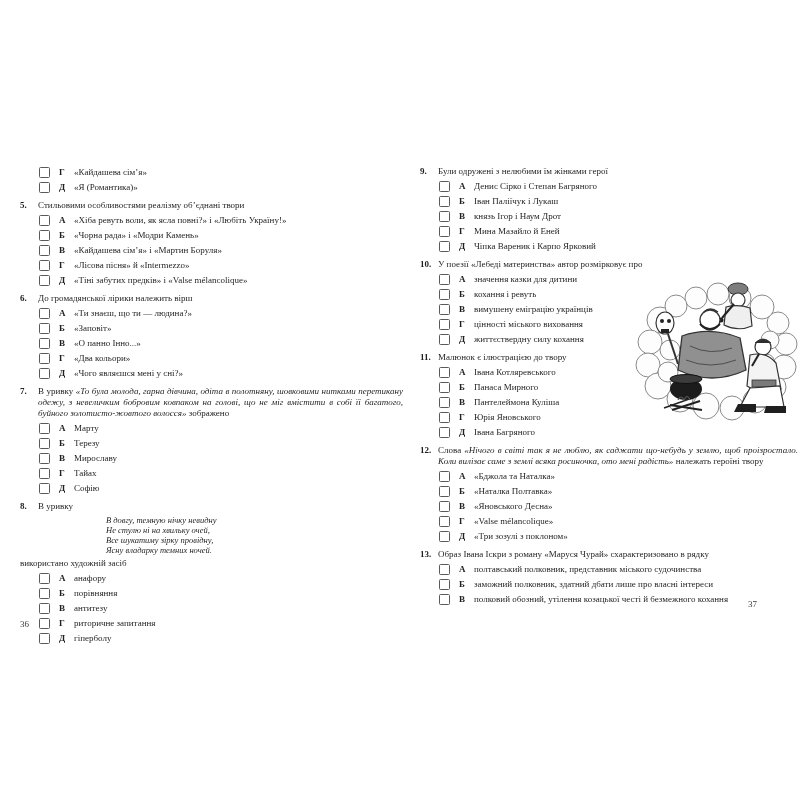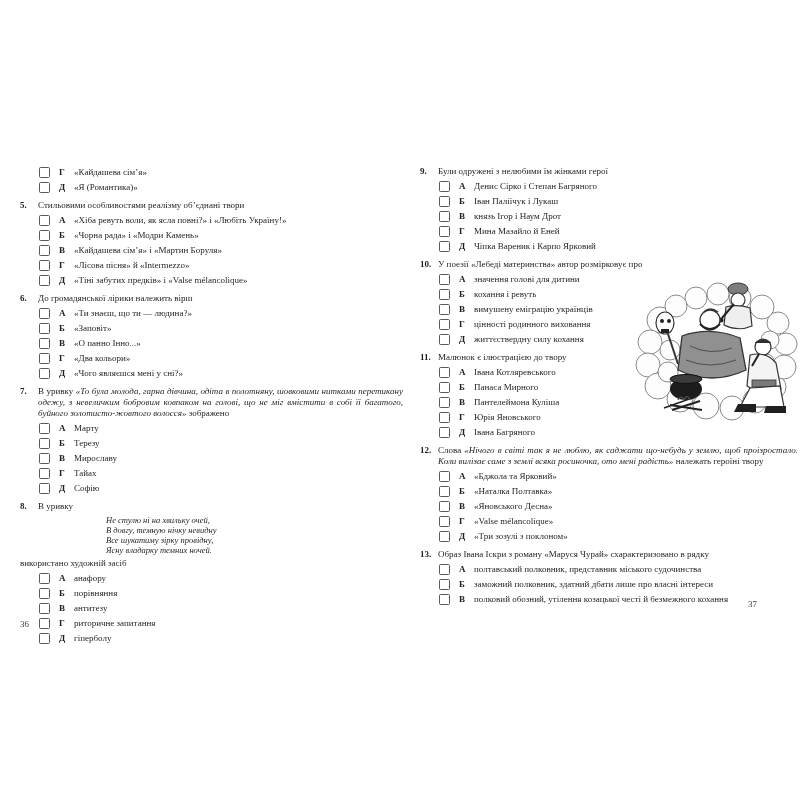--- a/index.html
+++ b/index.html
@@ -144,22 +144,22 @@
           <span class="opt-text">Софію</span>
         </div>
       </div>
     </div>
     <div class="q">
       <div class="q-head">
         <span class="q-num">8.</span>
         <span class="q-text"><span>В уривку</span></span>
       </div>
       <div class="poem">
+        <div class="poem-line">В довгу, темную нічку невидну</div>
         <div class="poem-line">Не стулю ні на хвильку очей,</div>
-        <div class="poem-line">В довгу, темную нічку невидну</div>
         <div class="poem-line">Все шукатиму зірку провідну,</div>
         <div class="poem-line">Ясну владарку темних ночей.</div>
       </div>
       <div class="after-poem">використано художній засіб</div>
       <div class="opts">
         <div class="opt">
           <span class="box"></span>
           <span class="letter">А</span>
           <span class="opt-text">анафору</span>
         </div>
@@ -222,36 +222,36 @@
     </div>
     <div class="q">
       <div class="q-head">
         <span class="q-num">10.</span>
         <span class="q-text"><span>У поезії «Лебеді материнства» автор розмірковує про</span></span>
       </div>
       <div class="opts">
         <div class="opt">
           <span class="box"></span>
           <span class="letter">А</span>
-          <span class="opt-text">значення голові для дитини</span>
+          <span class="opt-text">значення казки для дитини</span>
         </div>
         <div class="opt">
           <span class="box"></span>
           <span class="letter">Б</span>
           <span class="opt-text">кохання і ревуть</span>
         </div>
         <div class="opt">
           <span class="box"></span>
           <span class="letter">В</span>
           <span class="opt-text">вимушену еміграцію українців</span>
         </div>
         <div class="opt">
           <span class="box"></span>
           <span class="letter">Г</span>
-          <span class="opt-text">цінності родинного виховання</span>
+          <span class="opt-text">цінності міського виховання</span>
         </div>
         <div class="opt">
           <span class="box"></span>
           <span class="letter">Д</span>
           <span class="opt-text">життєствердну силу кохання</span>
         </div>
       </div>
     </div>
     <div class="q">
       <div class="q-head">
@@ -288,21 +288,21 @@
     </div>
     <div class="q">
       <div class="q-head">
         <span class="q-num">12.</span>
         <span class="q-text"><span>Слова </span><span class="q-italic">«Нічого в світі так я не люблю, як саджати що-небудь у землю, щоб проізростало. Коли вилізає саме з землі всяка росиночка, ото мені радість»</span><span> належать героїні твору</span></span>
       </div>
       <div class="opts">
         <div class="opt">
           <span class="box"></span>
           <span class="letter">А</span>
-          <span class="opt-text">«Бджола та Ярковий»</span>
+          <span class="opt-text">«Бджола та Наталка»</span>
         </div>
         <div class="opt">
           <span class="box"></span>
           <span class="letter">Б</span>
           <span class="opt-text">«Наталка Полтавка»</span>
         </div>
         <div class="opt">
           <span class="box"></span>
           <span class="letter">В</span>
           <span class="opt-text">«Яновського Десна»</span>

